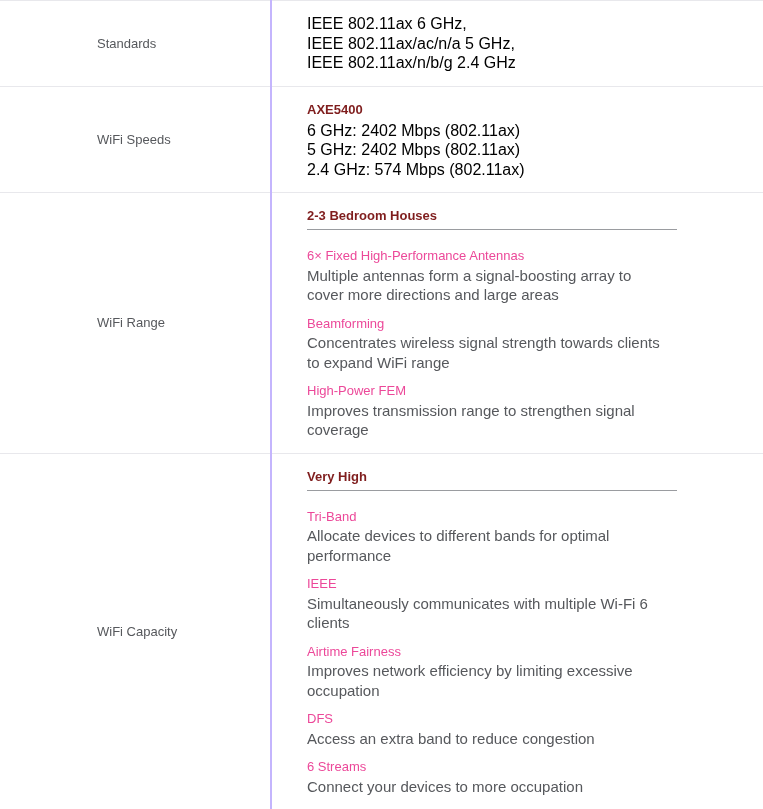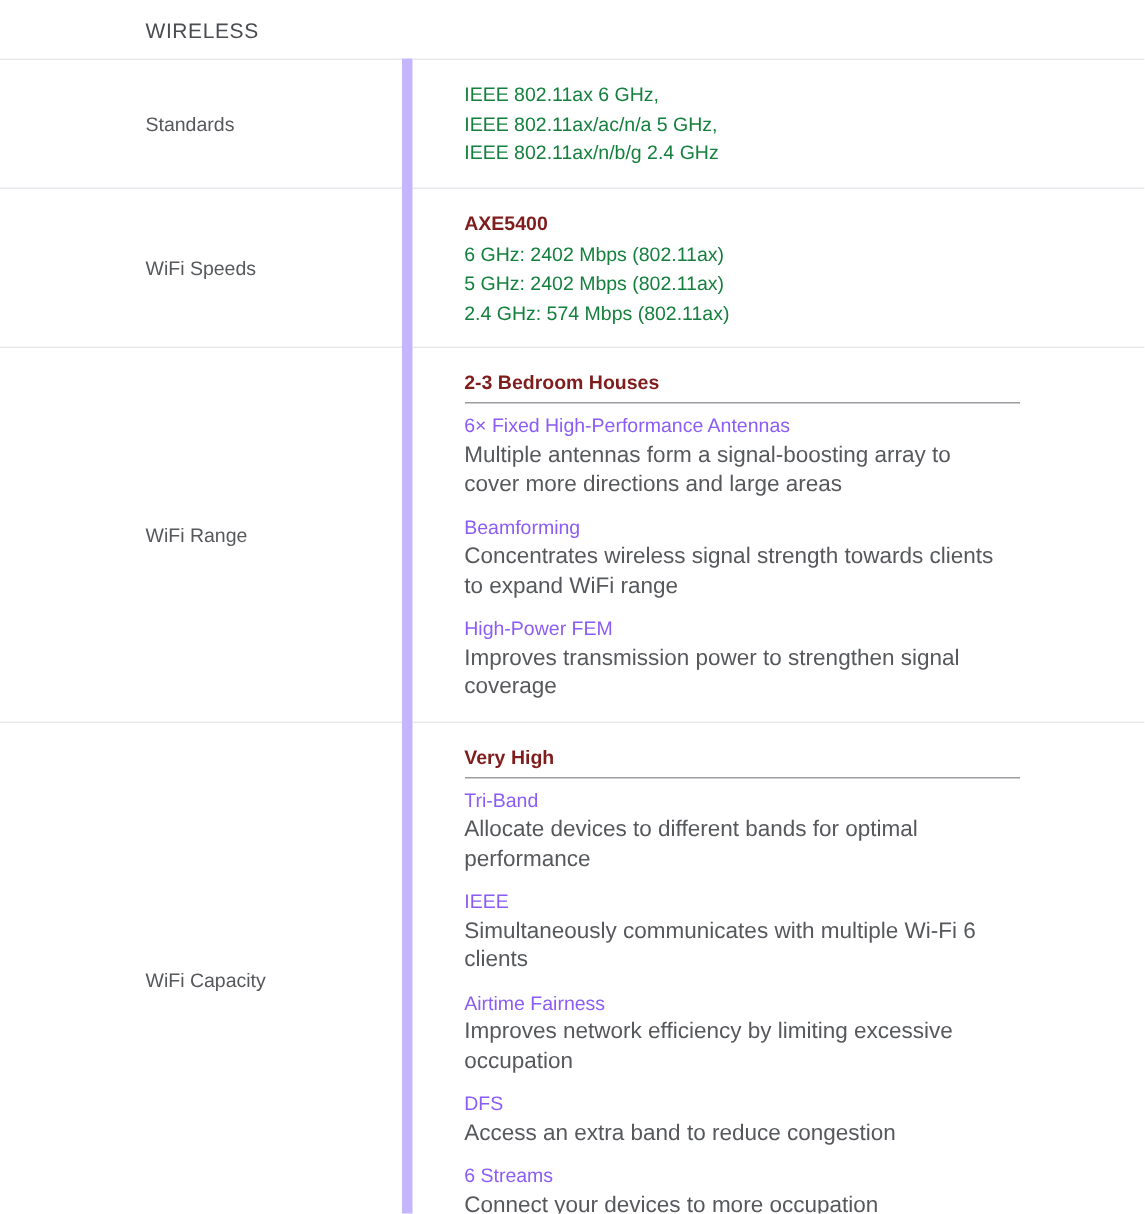--- a/index.html
+++ b/index.html
@@ -39,21 +39,21 @@
 
   .spec-table tr {
     border-top: 1px solid #e8e8ec;
   }
   .spec-table tr:last-child {
     border-bottom: 1px solid #e8e8ec;
   }
 
   .cell-label {
     width: 271px;
-    border-right: 7px solid #c4b5fd;
+    border-right: 2px solid #c4b5fd;
     vertical-align: middle;
     padding: 14px 10px 14px 97px;
     box-sizing: border-box;
     font-size: 13px;
     line-height: 19px;
     color: #56585c;
     font-weight: 400;
   }
 
   .cell-content {
@@ -61,23 +61,23 @@
     padding: 13px 20px 13px 35px;
     box-sizing: border-box;
     font-size: 13px;
     line-height: 19.5px;
     color: #56585c;
   }
 
   
   .line {
     display: block;
-    font-size: 13px;
+    font-size: 16px;
     line-height: 19.5px;
-    color: #15803d;
+    color: #000000;
     white-space: normal;
   }
 
   .block {
     display: block;
   }
   .block + .block {
     margin-top: 9px;
   }
 
@@ -85,44 +85,43 @@
     display: block;
     font-weight: bold;
     color: #7f1d1d;
     font-size: 13px;
     line-height: 19px;
     margin-bottom: 2px;
   }
   .head.ruled {
     border-bottom: 1px solid #9a9ca0;
     padding-bottom: 4px;
-    margin-bottom: 5px;
+    margin-bottom: 16px;
     width: 370px;
   }
 
   .sub {
     display: block;
     font-size: 13px;
     line-height: 19.5px;
-    color: #8b5cf6;
+    color: #ec4899;
   }
   .desc {
     display: block;
     font-size: 15px;
     line-height: 19.5px;
     color: #56585c;
     max-width: 365px;
   }
 </style>
 </head>
 <body>
 
 <div class="spec-wrap">
 
-  <div class="section-title">WIRELESS</div>
 
   <table class="spec-table">
     <tbody>
 
       <tr>
         <td class="cell-label">Standards</td>
         <td class="cell-content">
           <span class="line">IEEE 802.11ax 6 GHz,</span>
           <span class="line">IEEE 802.11ax/ac/n/a 5 GHz,</span>
           <span class="line">IEEE 802.11ax/n/b/g 2.4 GHz</span>
@@ -146,21 +145,21 @@
           <span class="block">
             <span class="sub">6× Fixed High-Performance Antennas</span>
             <span class="desc">Multiple antennas form a signal-boosting array to cover more directions and large areas</span>
           </span>
           <span class="block">
             <span class="sub">Beamforming</span>
             <span class="desc">Concentrates wireless signal strength towards clients to expand WiFi range</span>
           </span>
           <span class="block">
             <span class="sub">High-Power FEM</span>
-            <span class="desc">Improves transmission power to strengthen signal coverage</span>
+            <span class="desc">Improves transmission range to strengthen signal coverage</span>
           </span>
         </td>
       </tr>
 
       <tr>
         <td class="cell-label">WiFi Capacity</td>
         <td class="cell-content">
           <span class="head ruled">Very High</span>
           <span class="block">
             <span class="sub">Tri-Band</span>

